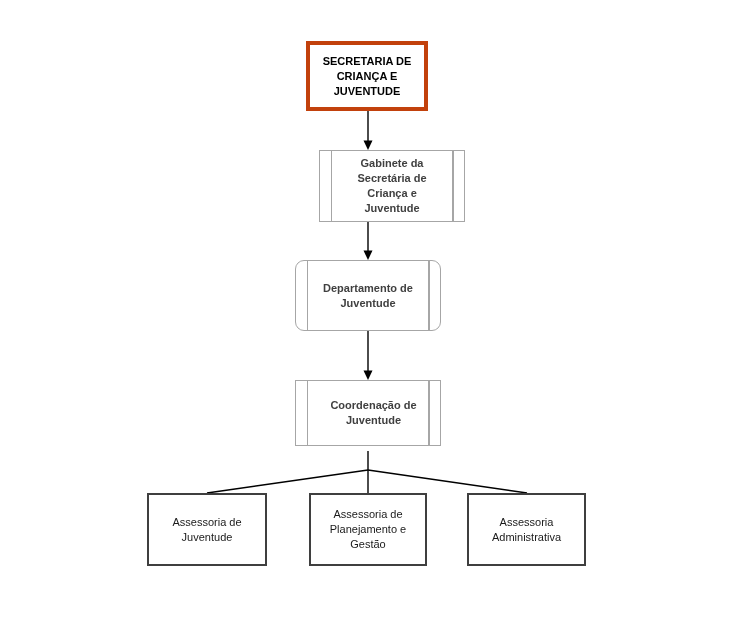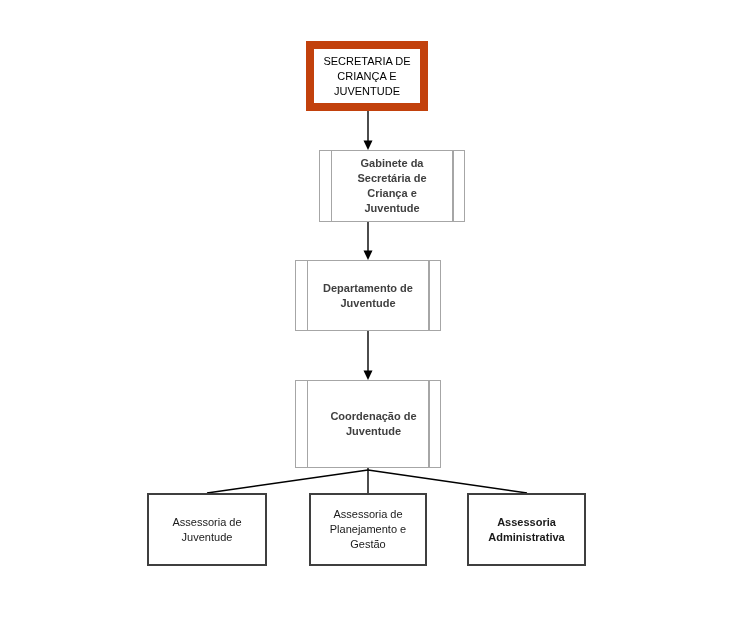--- a/index.html
+++ b/index.html
@@ -28,52 +28,52 @@
   }
   .label {
     white-space: pre-line;
     font-size: 11px;
     line-height: 15px;
     display: block;
     width: 100%;
   }
   .node-root {
     left: 306px; top: 41px; width: 122px; height: 70px;
-    border: 8px solid #c2410c;
+    border: 4px solid #c2410c;
     color: #000000;
-    font-weight: normal;
+    font-weight: bold;
   }
   .node-mid {
     left: 295px; width: 146px; height: 72px;
     border: 1.5px solid #A6A6A6;
     color: #404040;
     font-weight: bold;
   }
   .node-mid::before, .node-mid::after {
     content: "";
     position: absolute;
     top: 0; bottom: 0;
     width: 1.5px;
     background: #A6A6A6;
   }
   .node-mid::before { left: 10.5px; }
   .node-mid::after  { right: 10.5px; }
   .node-mid .label { padding: 0 14px; }
   .node-gabinete     { top: 150px; margin-left: 24px; }
-  .node-departamento { top: 260px; height: 71px; }
-  .node-coordenacao  { top: 380px; height: 88px; padding-left: 11px; }
+  .node-departamento { top: 260px; height: 71px; border-radius: 9px; }
+  .node-coordenacao  { top: 380px; height: 66px; padding-left: 11px; }
   .node-leaf {
     top: 493px; height: 73px;
     border: 2px solid #3F3F3F;
     color: #1A1A1A;
     font-weight: normal;
   }
   .node-assessoria-juventude      { left: 147px; width: 120px; }
   .node-assessoria-planejamento   { left: 309px; width: 118px; }
-  .node-assessoria-administrativa { left: 467px; width: 119px; font-weight: bold; }
+  .node-assessoria-administrativa { left: 467px; width: 119px; }
 </style>
 </head>
 <body>
 
 <div class="canvas">
 
   <svg class="connectors" viewBox="0 0 755 621" xmlns="http://www.w3.org/2000/svg">
 
     <g>
       <line x1="368" y1="111" x2="368" y2="141" stroke-width="1.4" stroke="#000000"></line>

